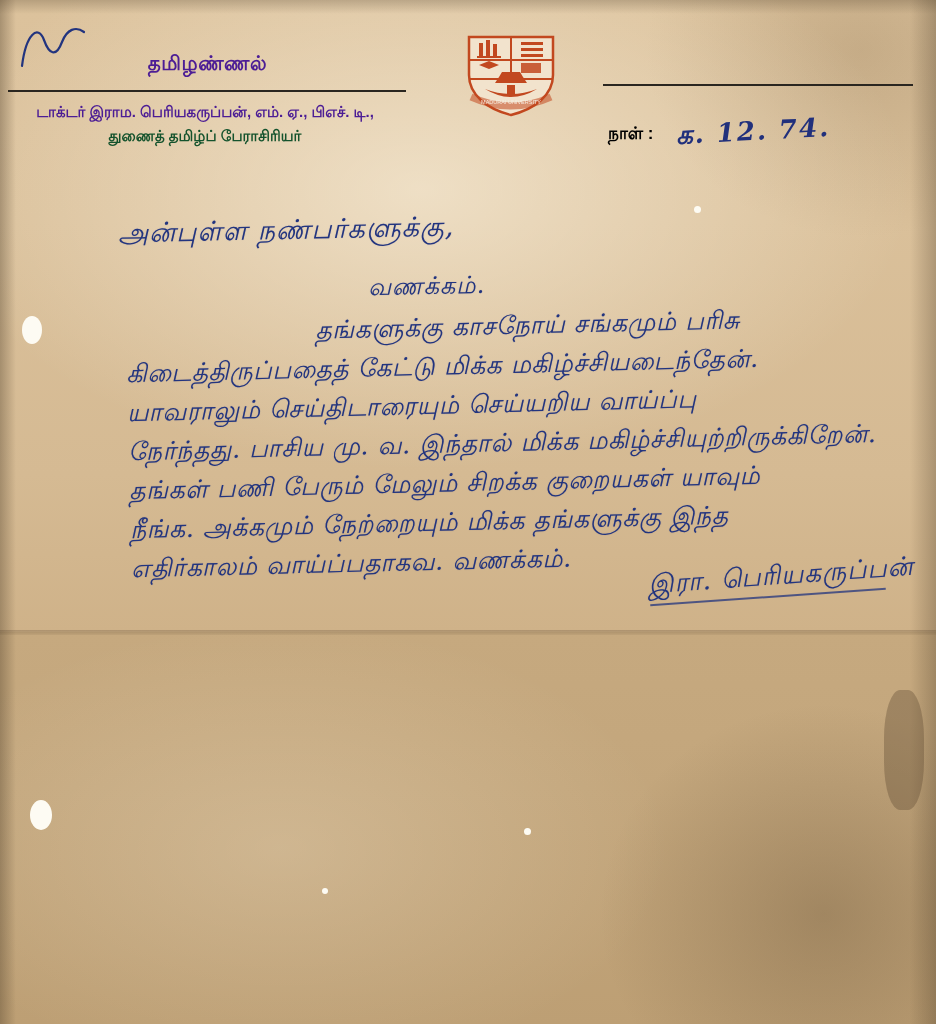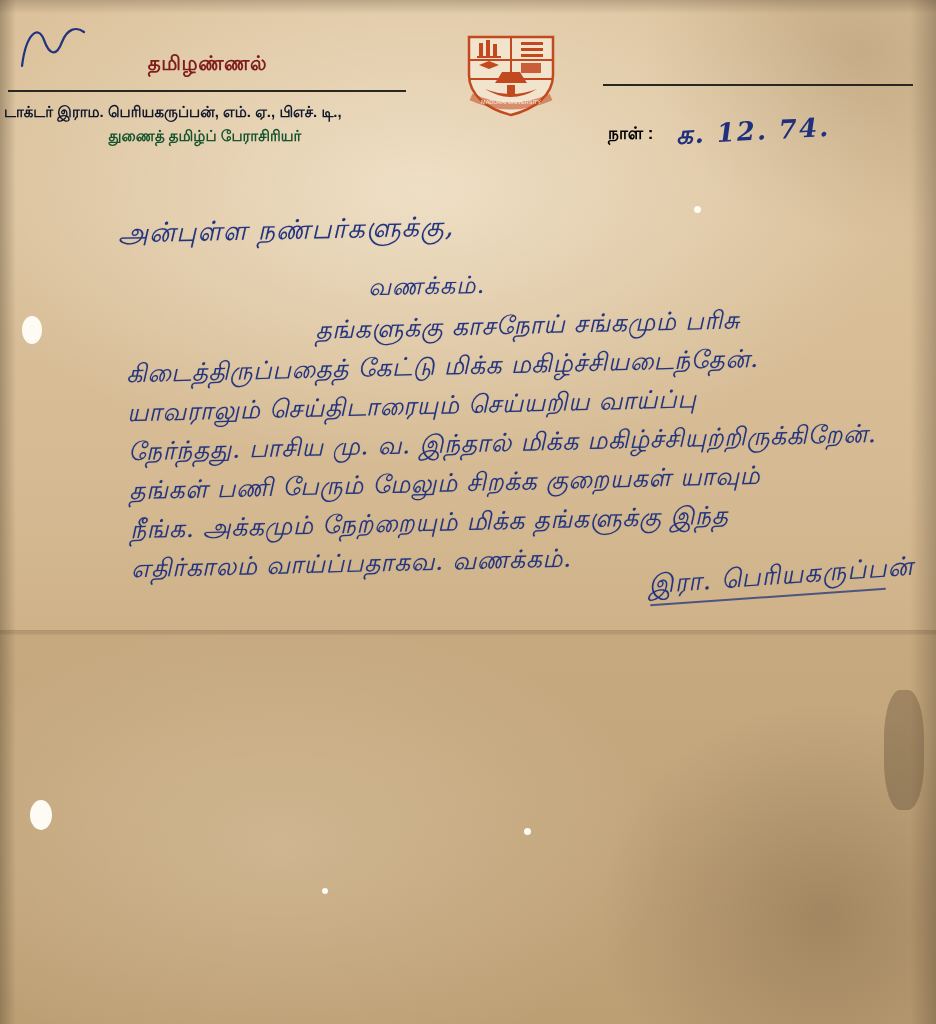--- a/index.html
+++ b/index.html
@@ -89,44 +89,44 @@
     width: 936px;
     height: 175px;
   }
 
   .lh-left {
     position: absolute;
     left: 10px;
     top: 52px;
     width: 395px;
     text-align: center;
-    color: #7f1d1d;
+    color: #4c1d95;
   }
   .lh-title {
     font-size: 20px;
     font-weight: bold;
     letter-spacing: 0.5px;
   }
   .lh-rule {
     position: absolute;
     left: 8px;
     top: 90px;
     width: 398px;
     height: 2px;
     background: #2a2620;
   }
   .lh-name {
     position: absolute;
     left: 4px;
     top: 101px;
     width: 402px;
-    text-align: left;
+    text-align: center;
     font-size: 15px;
     font-weight: bold;
-    color: #0f172a;
+    color: #4c1d95;
     line-height: 1.45;
   }
   .lh-role {
     position: absolute;
     left: 4px;
     top: 127px;
     width: 402px;
     text-align: center;
     font-size: 15px;
     font-weight: bold;

